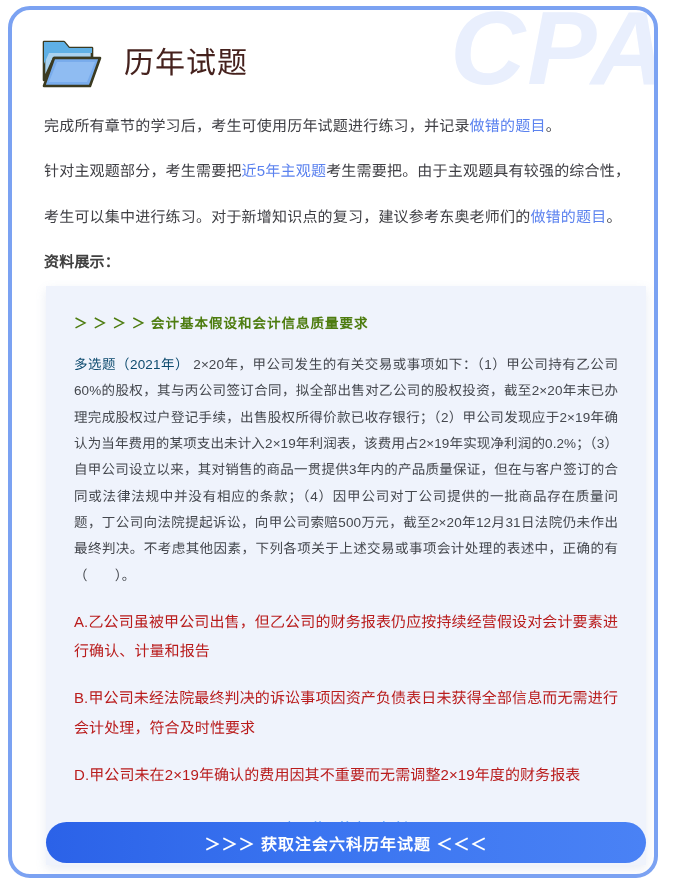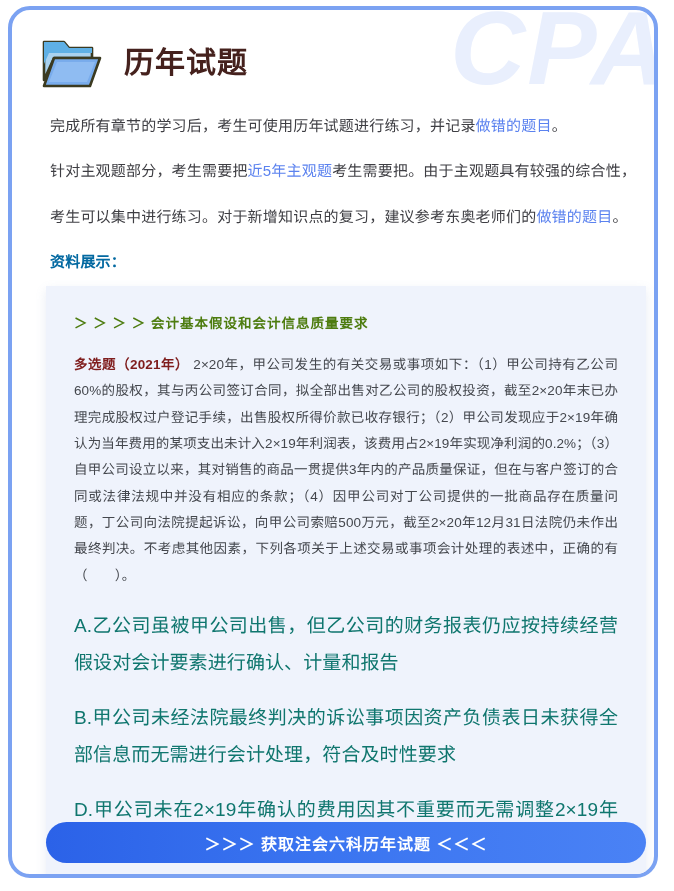--- a/index.html
+++ b/index.html
@@ -56,49 +56,49 @@
   }
   .folder-icon {
     width: 62px;
     height: 54px;
     flex: none;
     display: block;
   }
   .header-title {
     margin-left: 22px;
     font-size: 30px;
-    font-weight: bold;
+    font-weight: normal;
     color: #45211d;
     letter-spacing: 1px;
     line-height: 1;
   }
 
   
   .intro {
     position: absolute;
     left: 26px;
     top: 104px;
     width: 604px;
   }
   .intro p {
-    margin: 0 0 22px 12px;
+    margin: 0 0 22px 6px;
     font-size: 15px;
     line-height: 1.55;
     color: #3e3e43;
     letter-spacing: 0.2px;
   }
   .hl {
     color: #5b82ef;
   }
   .intro .section-label {
     margin-top: 2px;
     margin-bottom: 0;
     font-size: 15px;
     font-weight: bold;
-    color: #0369a1;
+    color: #404040;
   }
 
   
   .q-card {
     position: absolute;
     left: 34px;
     top: 276px;
     width: 600px;
     box-sizing: border-box;
     padding: 26px 28px 6px 28px;
@@ -113,27 +113,27 @@
     margin-bottom: 20px;
   }
   .q-stem {
     font-size: 13.5px;
     line-height: 1.95;
     color: #44474d;
     text-align: justify;
     letter-spacing: 0.1px;
   }
   .q-tag {
-    font-weight: bold;
-    color: #7f1d1d;
+    font-weight: normal;
+    color: #0c4a6e;
   }
   .q-option {
-    font-size: 19px;
+    font-size: 15px;
     line-height: 1.95;
-    color: #0f766e;
+    color: #b91c1c;
     margin-top: 18px;
     text-align: justify;
     letter-spacing: 0.1px;
   }
   .q-answer-link {
     display: block;
     text-align: center;
     font-size: 13.5px;
     font-weight: bold;
     color: #1b7ef5;

